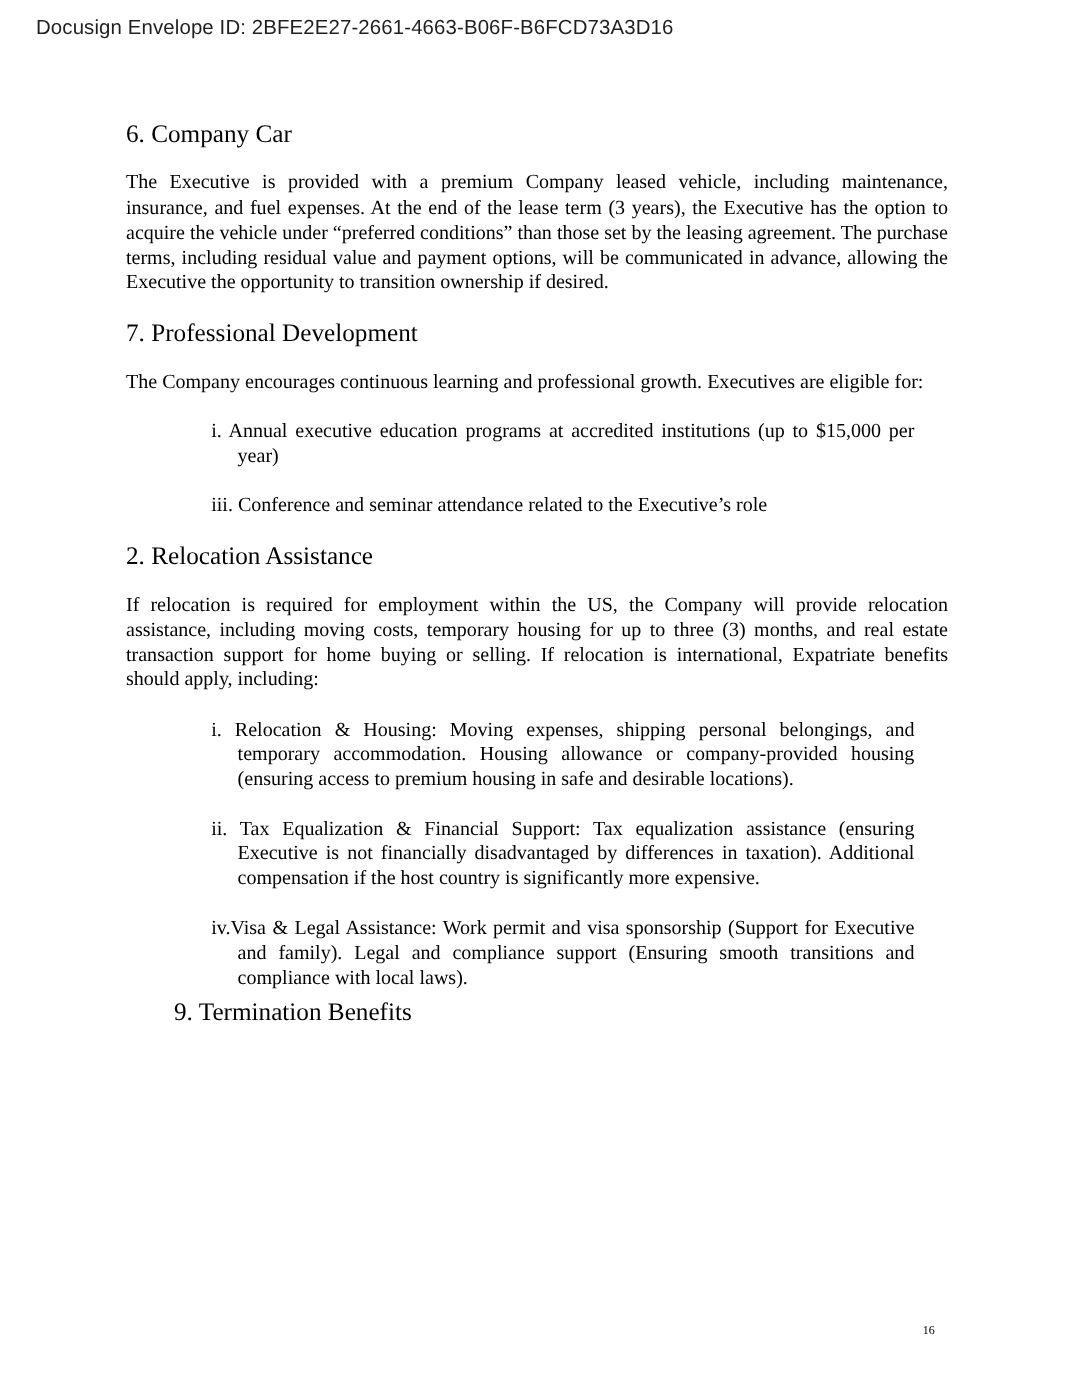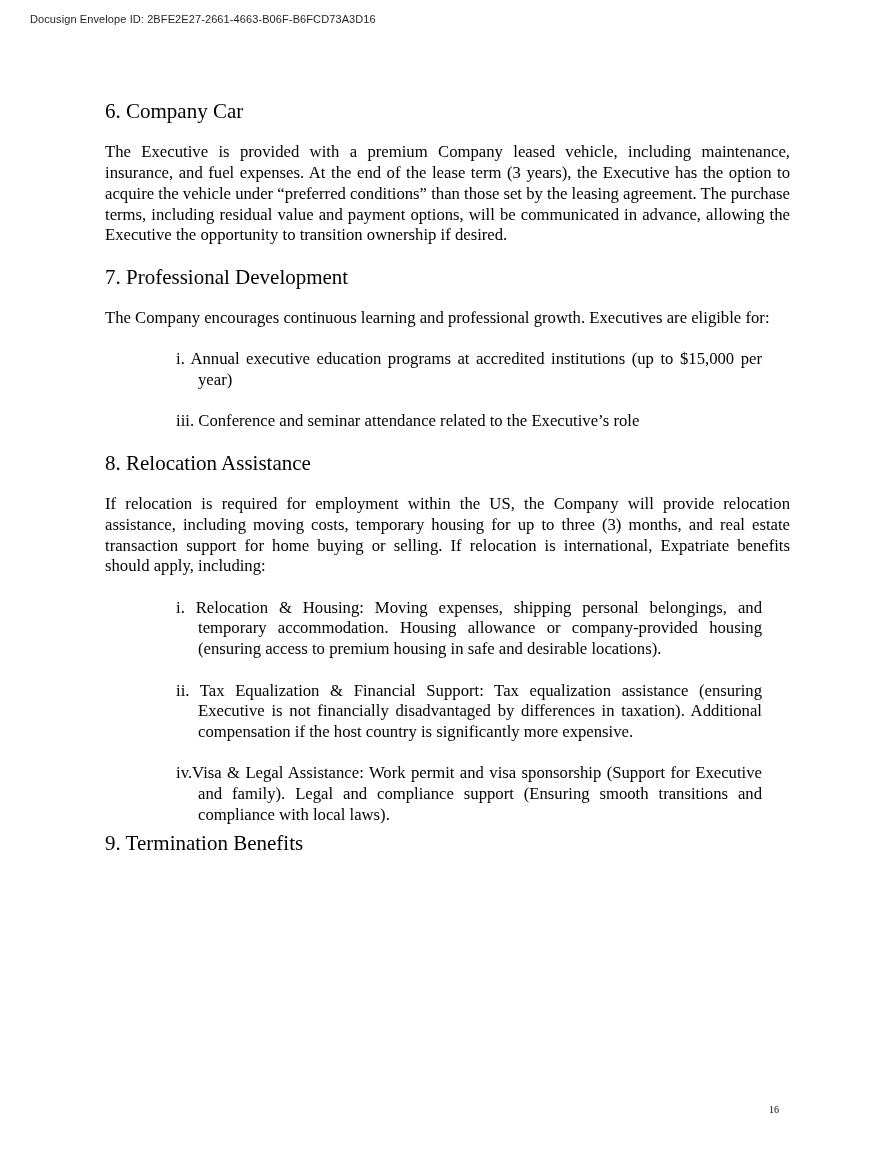--- a/index.html
+++ b/index.html
@@ -13,21 +13,21 @@
     height: 1155px;
     font-family: "Liberation Serif", serif;
     color: #000000;
     overflow: hidden;
   }
   .envelope-header {
     position: absolute;
     top: 13px;
     left: 30px;
     font-family: "Liberation Sans", sans-serif;
-    font-size: 11px;
+    font-size: 17px;
     letter-spacing: 0.1px;
     color: #1f1f1f;
     white-space: nowrap;
   }
   .content {
     position: absolute;
     top: 101px;
     left: 105px;
     width: 685px;
   }
@@ -53,20 +53,21 @@
     line-height: 20.7px;
     text-align: justify;
     padding-left: 22px;
     text-indent: -22px;
   }
   .list-item.tight {
     margin-bottom: 8px;
   }
   .heading.final {
     margin-bottom: 0;
+    margin-left: 40px;
   }
   .page-number {
     position: absolute;
     top: 1100px;
     left: 769px;
     font-size: 10px;
     line-height: 20px;
   }
 </style>
 </head>
@@ -83,21 +84,21 @@
 
   <p class="heading">7. Professional Development</p>
 
   <p class="para">The Company encourages continuous learning and professional growth. Executives are eligible for:</p>
 
   <div class="list">
     <div class="list-item"><span>i. </span><span>Annual executive education programs at accredited institutions (up to $15,000 per year)</span></div>
     <div class="list-item"><span>iii. </span><span>Conference and seminar attendance related to the Executive’s role</span></div>
   </div>
 
-  <p class="heading">8. Relocation Assistance</p>
+  <p class="heading">2. Relocation Assistance</p>
 
   <p class="para">If relocation is required for employment within the US, the Company will provide relocation assistance, including moving costs, temporary housing for up to three (3) months, and real estate transaction support for home buying or selling. If relocation is international, Expatriate benefits should apply, including:</p>
 
   <div class="list">
     <div class="list-item"><span>i. </span><span>Relocation &amp; Housing: Moving expenses, shipping personal belongings, and temporary accommodation. Housing allowance or company-provided housing (ensuring access to premium housing in safe and desirable locations).</span></div>
     <div class="list-item"><span>ii. </span><span>Tax Equalization &amp; Financial Support: Tax equalization assistance (ensuring Executive is not financially disadvantaged by differences in taxation). Additional compensation if the host country is significantly more expensive.</span></div>
     <div class="list-item tight"><span>iv.</span><span>Visa &amp; Legal Assistance: Work permit and visa sponsorship (Support for Executive and family). Legal and compliance support (Ensuring smooth transitions and compliance with local laws).</span></div>
   </div>
 
   <p class="heading final">9. Termination Benefits</p>

